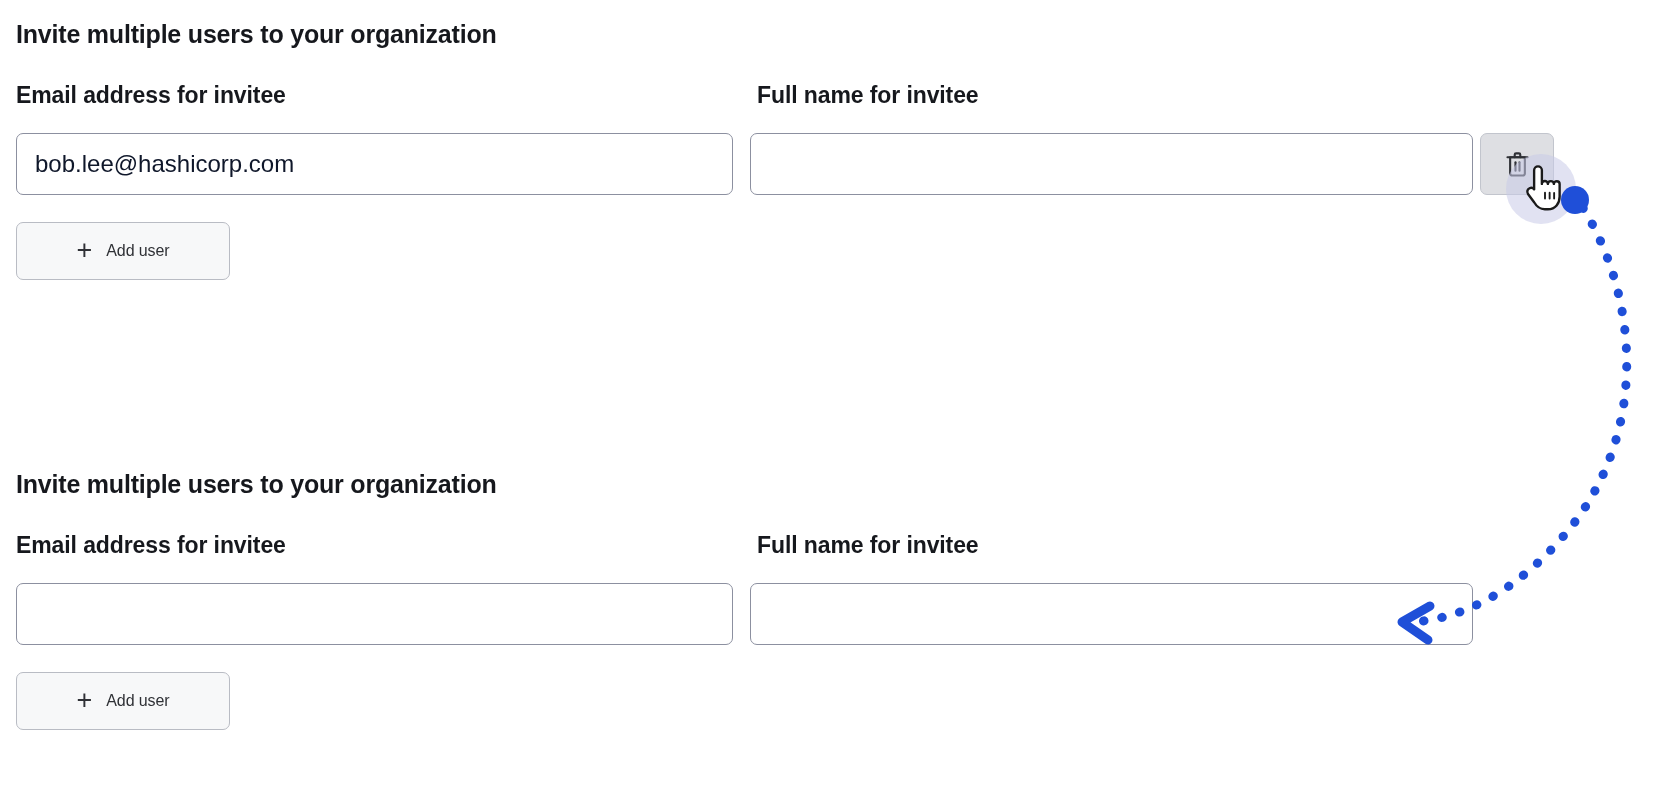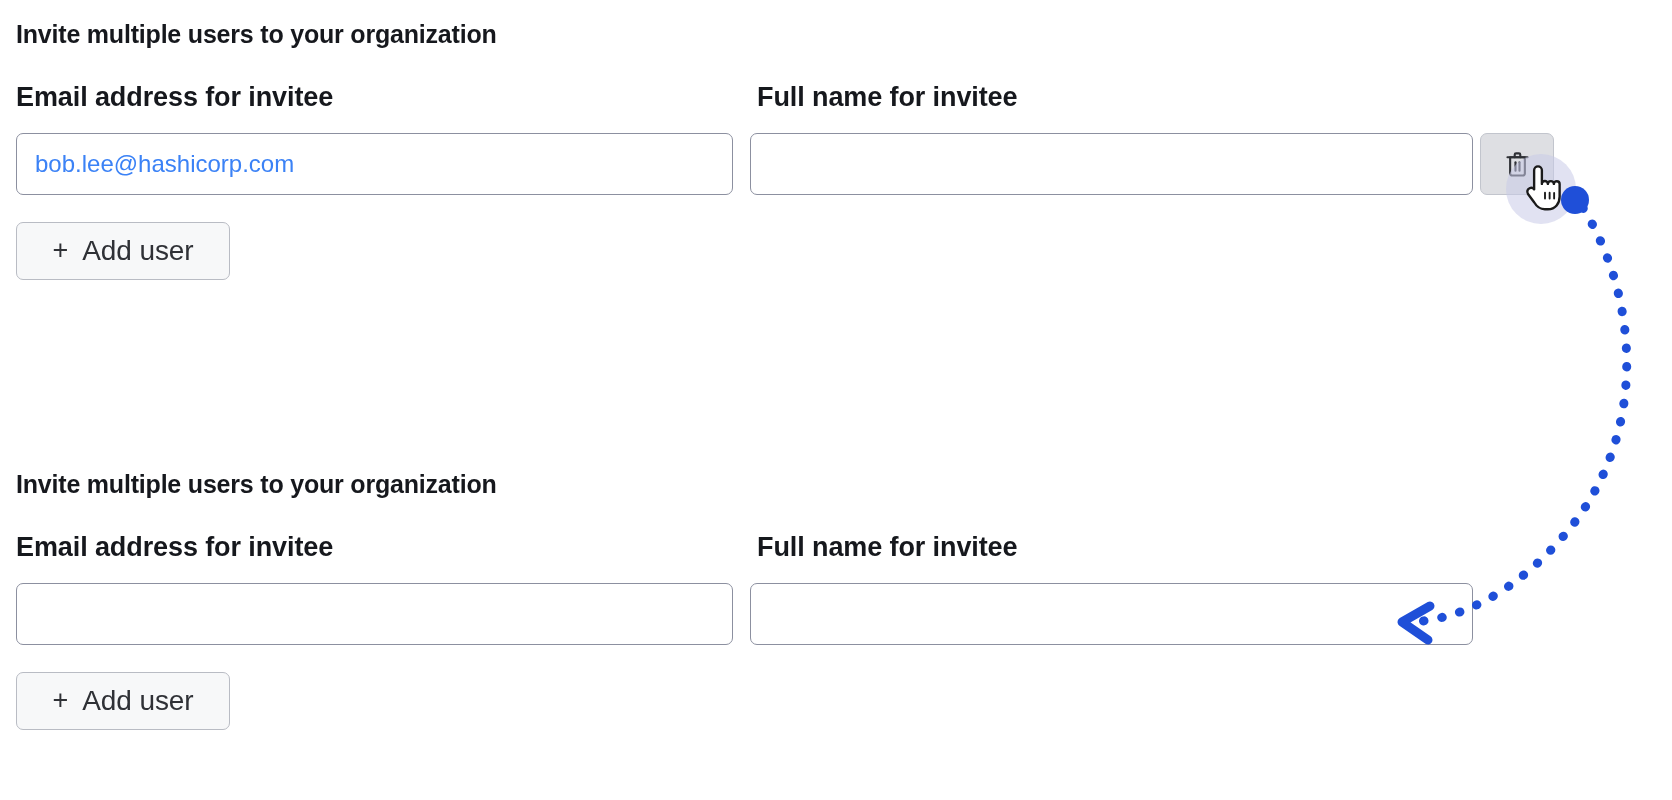--- a/index.html
+++ b/index.html
@@ -29,39 +29,39 @@
     font-size: 25px;
     font-weight: 700;
     color: #16181d;
     letter-spacing: -0.2px;
     white-space: nowrap;
   }
 
   .field-label {
     position: absolute;
     top: 82px;
-    font-size: 27px;
+    font-size: 23px;
     font-weight: 700;
     color: #16181d;
     letter-spacing: -0.1px;
     white-space: nowrap;
   }
   .label-email { left: 16px; }
   .label-name  { left: 750px; margin-left: 7px; }
 
   .text-input {
     position: absolute;
     top: 133px;
     height: 62px;
     border: 1.5px solid #8c90a0;
     border-radius: 7px;
     background: #ffffff;
     font-family: "Liberation Sans", sans-serif;
     font-size: 24px;
-    color: #3b82f6;
+    color: #0f172a;
     padding: 0 18px;
     outline: none;
   }
   .input-email { left: 16px; width: 717px; }
   .input-name  { left: 750px; width: 723px; }
 
   .delete-button {
     position: absolute;
     left: 1480px;
     top: 133px;
@@ -97,21 +97,21 @@
   }
   .add-user-button .plus {
     font-size: 27px;
     line-height: 1;
     color: #2f3136;
     font-weight: 400;
     position: relative;
     top: -1px;
   }
   .add-user-button .label {
-    font-size: 28px;
+    font-size: 16px;
     color: #2f3136;
     letter-spacing: -0.1px;
   }
 
   
   #annotation {
     position: absolute;
     left: 0; top: 0;
     width: 1672px; height: 800px;
     pointer-events: none;

